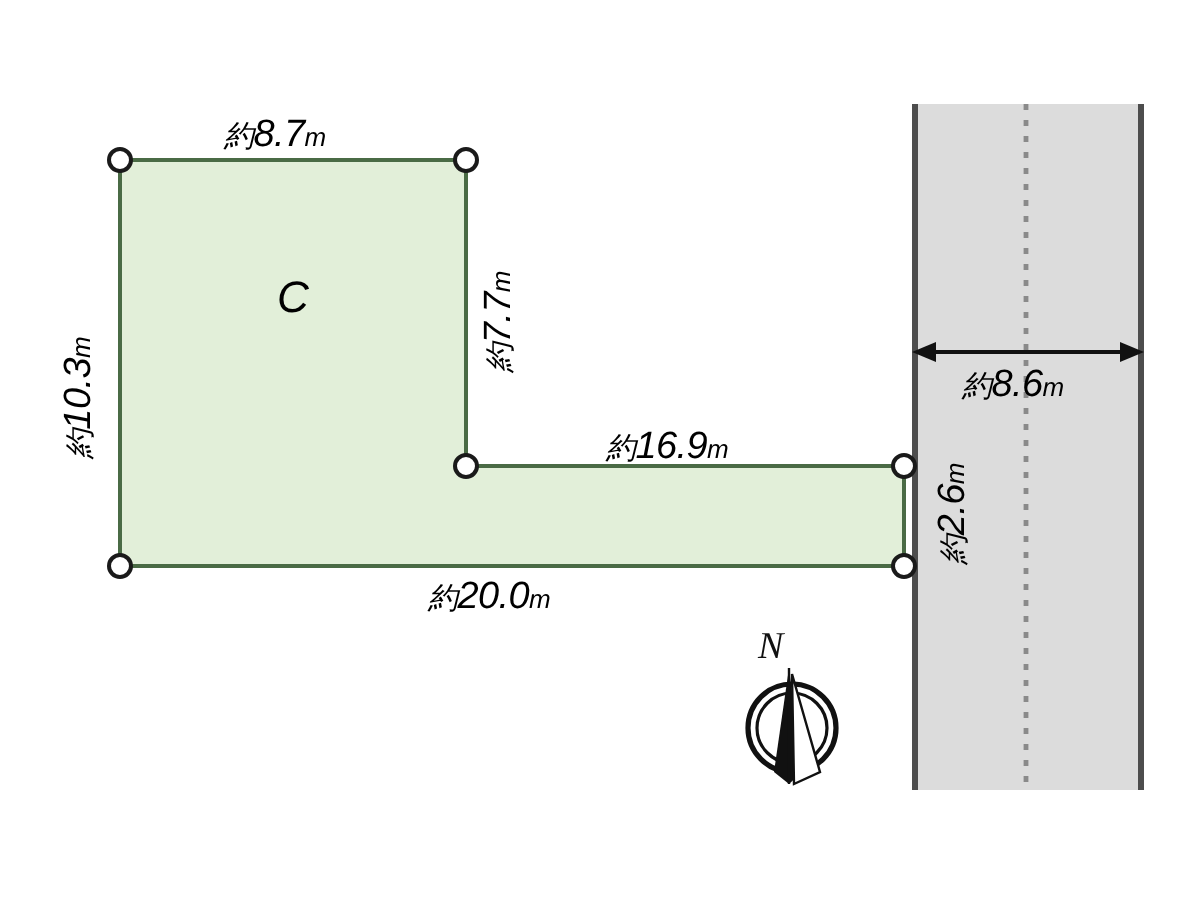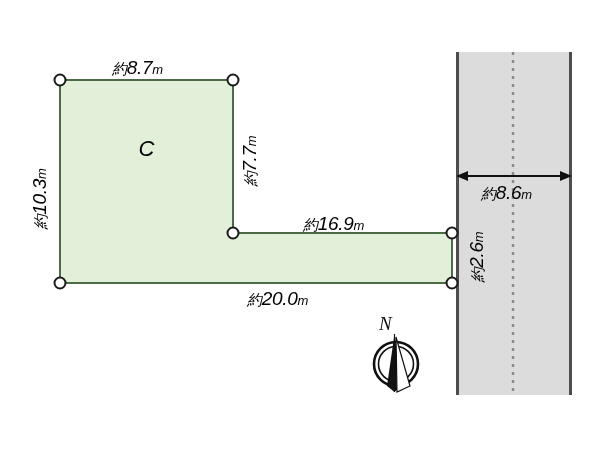--- a/index.html
+++ b/index.html
@@ -121,21 +121,21 @@
   </div>
 
   <div class="dim-label rot rot-ccw" style="left:200px; top:150px; width:100px; text-align:center;">
     <span class="pre">約</span><span class="num">7.7</span><span class="unit">m</span>
   </div>
 
   <div class="dim-label" style="left:303px; top:213px;">
     <span class="pre">約</span><span class="num">16.9</span><span class="unit">m</span>
   </div>
 
-  <div class="dim-label" style="left:214px; top:288px;margin-left:33px;">
+  <div class="dim-label" style="left:214px; top:288px;">
     <span class="pre">約</span><span class="num">20.0</span><span class="unit">m</span>
   </div>
 
   <div class="dim-label rot rot-ccw" style="left:435px; top:246px; width:84px; text-align:center;">
     <span class="pre">約</span><span class="num">2.6</span><span class="unit">m</span>
   </div>
 
   <div class="dim-label" style="left:481px; top:182px;">
     <span class="pre">約</span><span class="num">8.6</span><span class="unit">m</span>
   </div>

